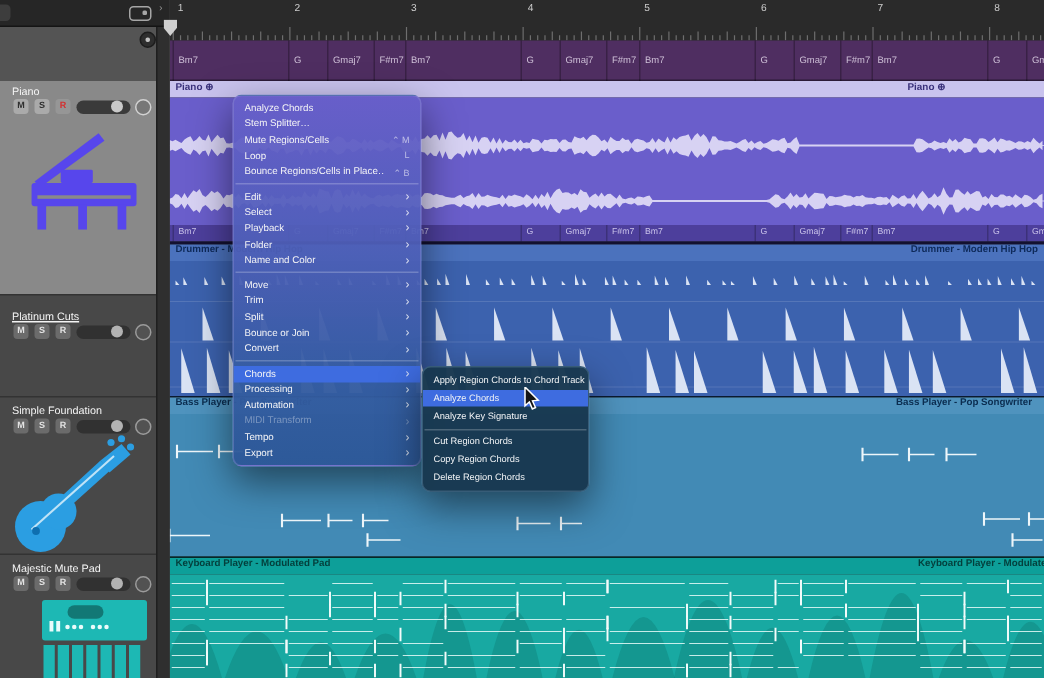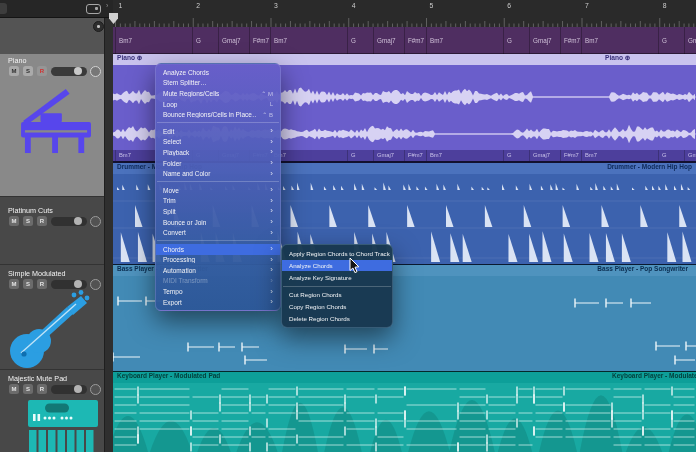--- a/index.html
+++ b/index.html
@@ -686,29 +686,29 @@
     <div class="abs" id="sb-gutter"></div>
     <div id="trk-headers">
         <div class="abs trk-name" style="left: 8px; top: 56px;">Piano</div>
         <div class="abs tbtn" style="left: 9px; top: 66px; background: rgb(170, 170, 170); color: rgb(47, 47, 47);">M</div>
         <div class="abs tbtn" style="left: 23px; top: 66px; background: rgb(170, 170, 170); color: rgb(47, 47, 47);">S</div>
         <div class="abs tbtn" style="left: 37px; top: 66px; background: rgb(150, 150, 150); color: rgb(212, 47, 47);">R</div>
         <div class="abs slider" style="left: 51px; top: 66.5px; background: rgb(58, 58, 58);">
           <div class="sthumb" style="left: 23px; background: rgb(201, 201, 201);"></div>
         </div>
         <div class="abs knob" style="left: 90px; top: 65.5px; border: 1.5px solid rgb(210, 210, 210); background: rgb(119, 119, 119);"></div>
-        <div class="abs trk-name" style="left: 8px; top: 206px;">Platinum Cuts</div>
+        <div class="abs trk-name" style="left: 8px; top: 206px; text-decoration: underline;">Platinum Cuts</div>
         <div class="abs tbtn" style="left: 9px; top: 216px; background: rgb(107, 107, 107); color: rgb(227, 227, 227);">M</div>
         <div class="abs tbtn" style="left: 23px; top: 216px; background: rgb(107, 107, 107); color: rgb(227, 227, 227);">S</div>
         <div class="abs tbtn" style="left: 37px; top: 216px; background: rgb(107, 107, 107); color: rgb(227, 227, 227);">R</div>
         <div class="abs slider" style="left: 51px; top: 216.5px; background: rgb(49, 49, 49);">
           <div class="sthumb" style="left: 23px; background: rgb(179, 179, 179);"></div>
         </div>
         <div class="abs knob" style="left: 90px; top: 215.5px; border: 1.5px solid rgb(155, 155, 155); background: rgb(82, 82, 82);"></div>
-        <div class="abs trk-name" style="left: 8px; top: 269px;">Simple Modulated</div>
+        <div class="abs trk-name" style="left: 8px; top: 269px;">Simple Foundation</div>
         <div class="abs tbtn" style="left: 9px; top: 279px; background: rgb(107, 107, 107); color: rgb(227, 227, 227);">M</div>
         <div class="abs tbtn" style="left: 23px; top: 279px; background: rgb(107, 107, 107); color: rgb(227, 227, 227);">S</div>
         <div class="abs tbtn" style="left: 37px; top: 279px; background: rgb(107, 107, 107); color: rgb(227, 227, 227);">R</div>
         <div class="abs slider" style="left: 51px; top: 279.5px; background: rgb(49, 49, 49);">
           <div class="sthumb" style="left: 23px; background: rgb(179, 179, 179);"></div>
         </div>
         <div class="abs knob" style="left: 90px; top: 278.5px; border: 1.5px solid rgb(155, 155, 155); background: rgb(82, 82, 82);"></div>
         <div class="abs trk-name" style="left: 8px; top: 374px;">Majestic Mute Pad</div>
         <div class="abs tbtn" style="left: 9px; top: 384px; background: rgb(107, 107, 107); color: rgb(227, 227, 227);">M</div>
         <div class="abs tbtn" style="left: 23px; top: 384px; background: rgb(107, 107, 107); color: rgb(227, 227, 227);">S</div>

